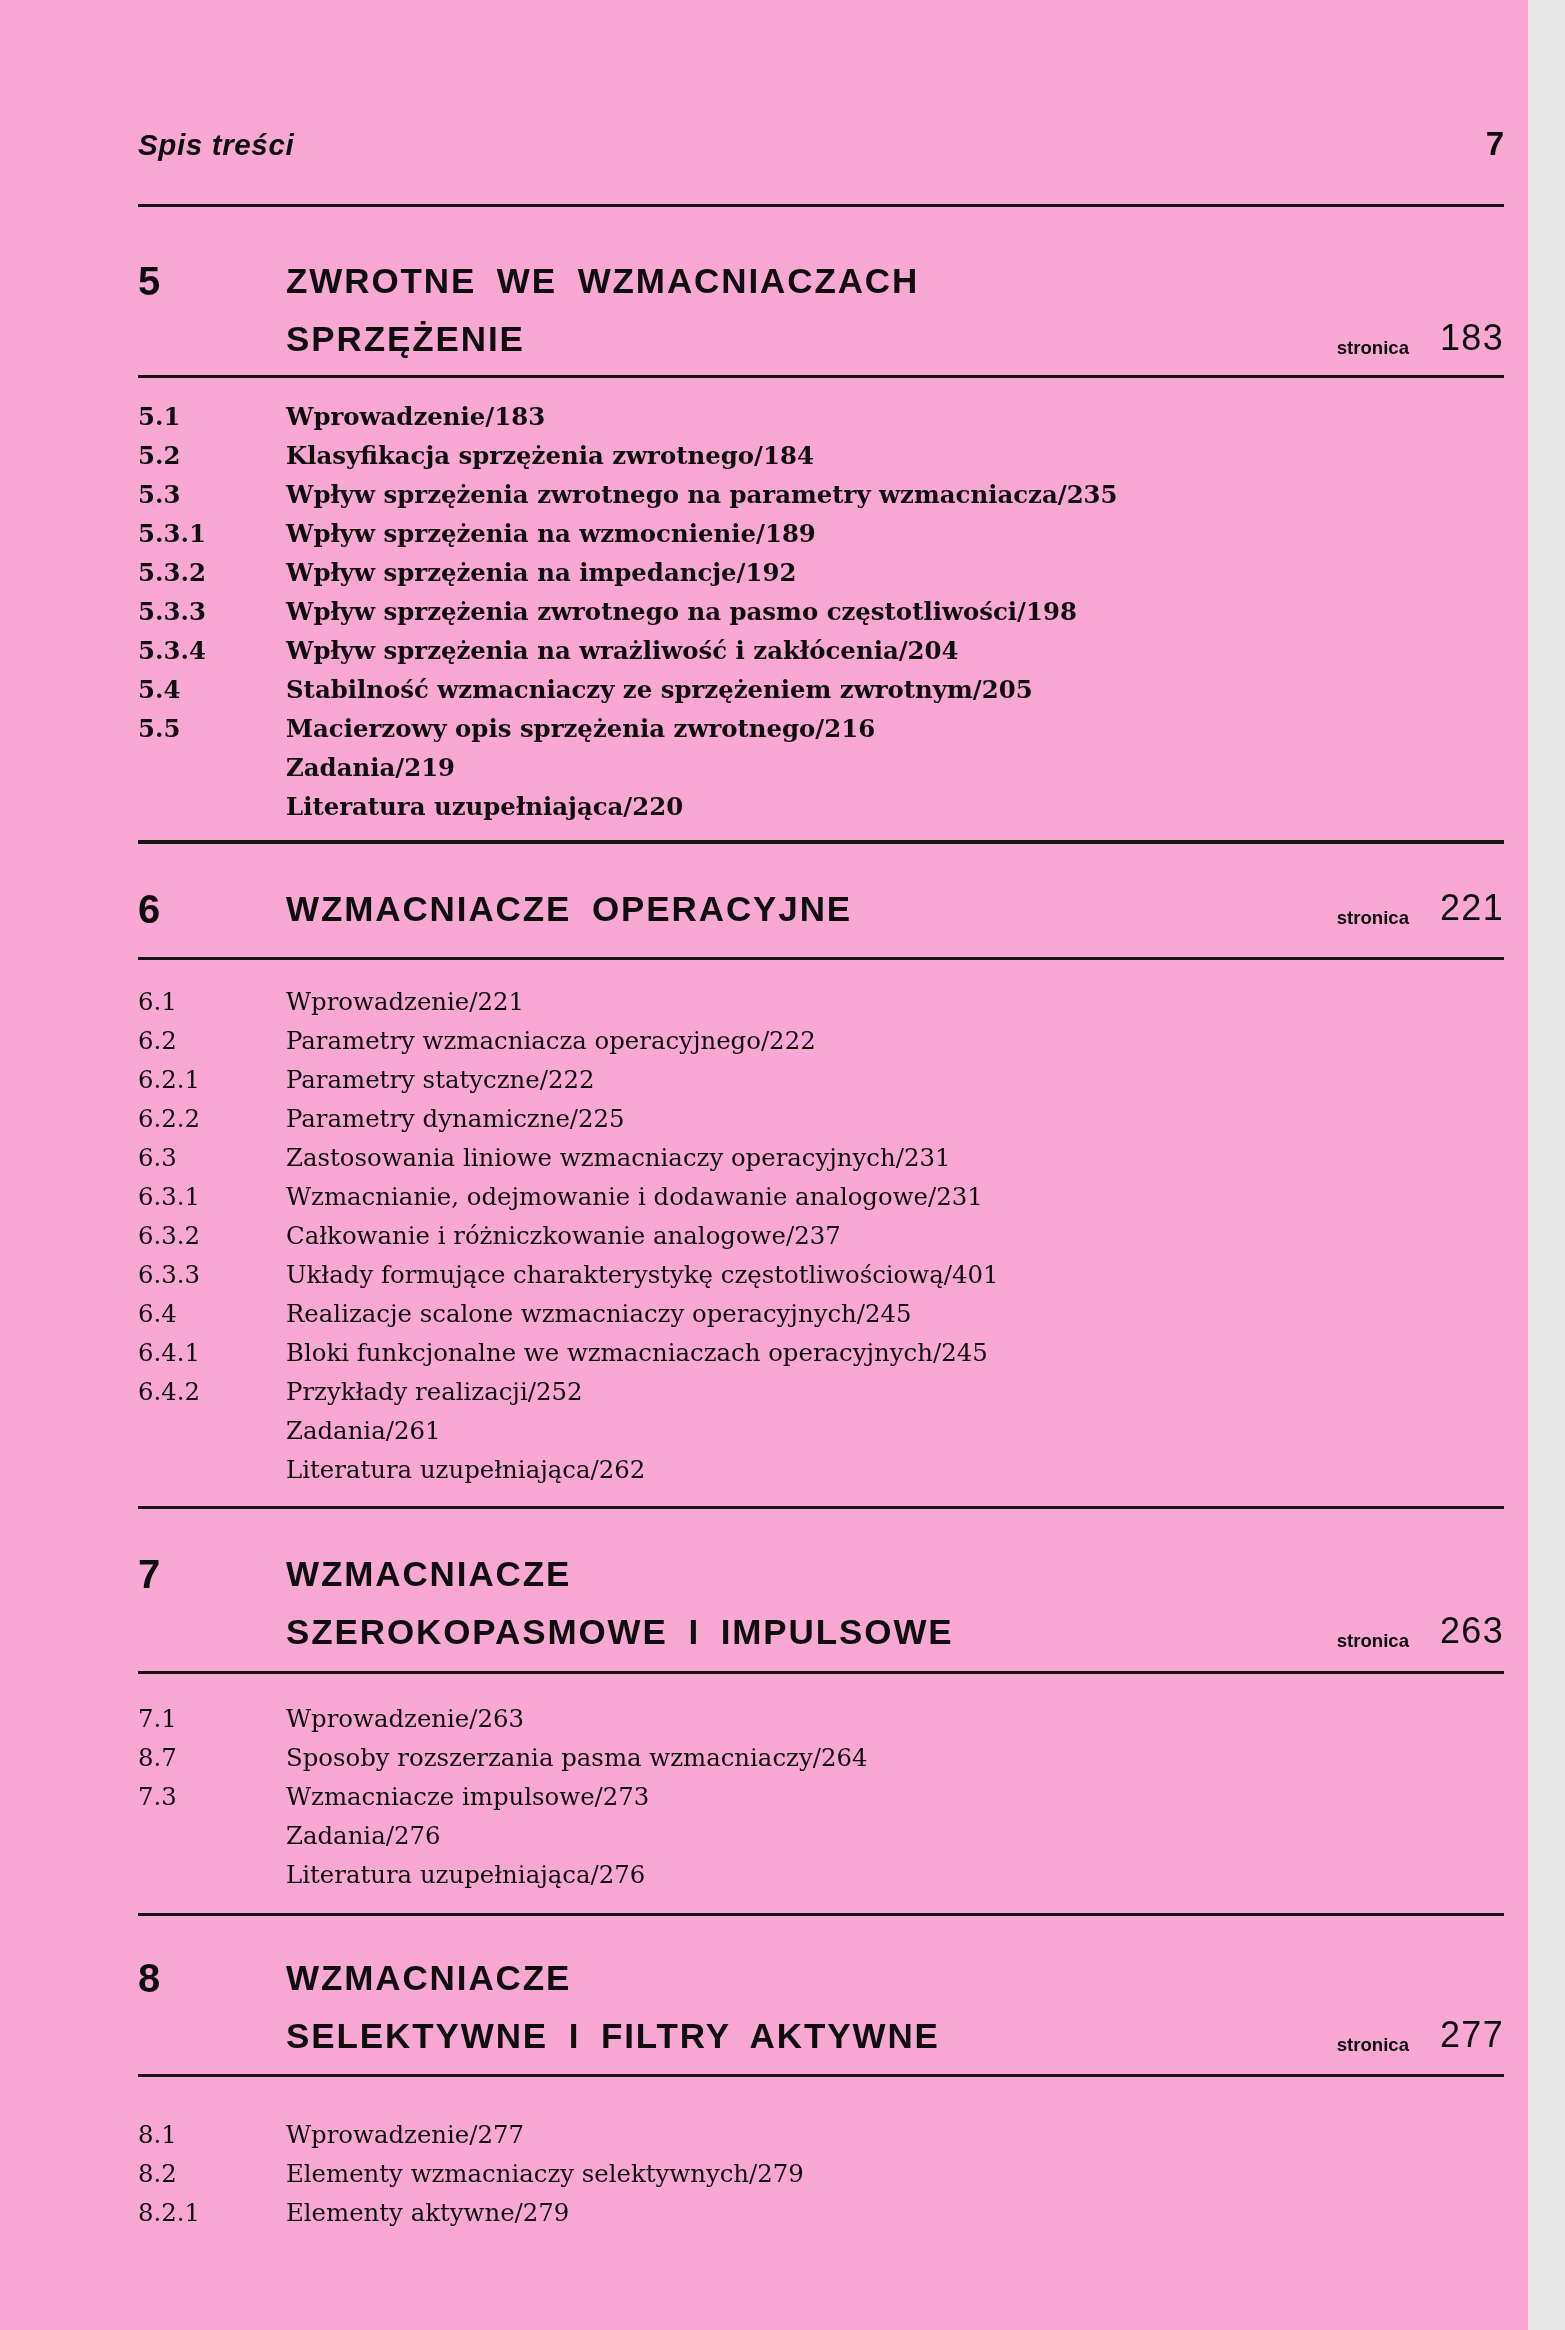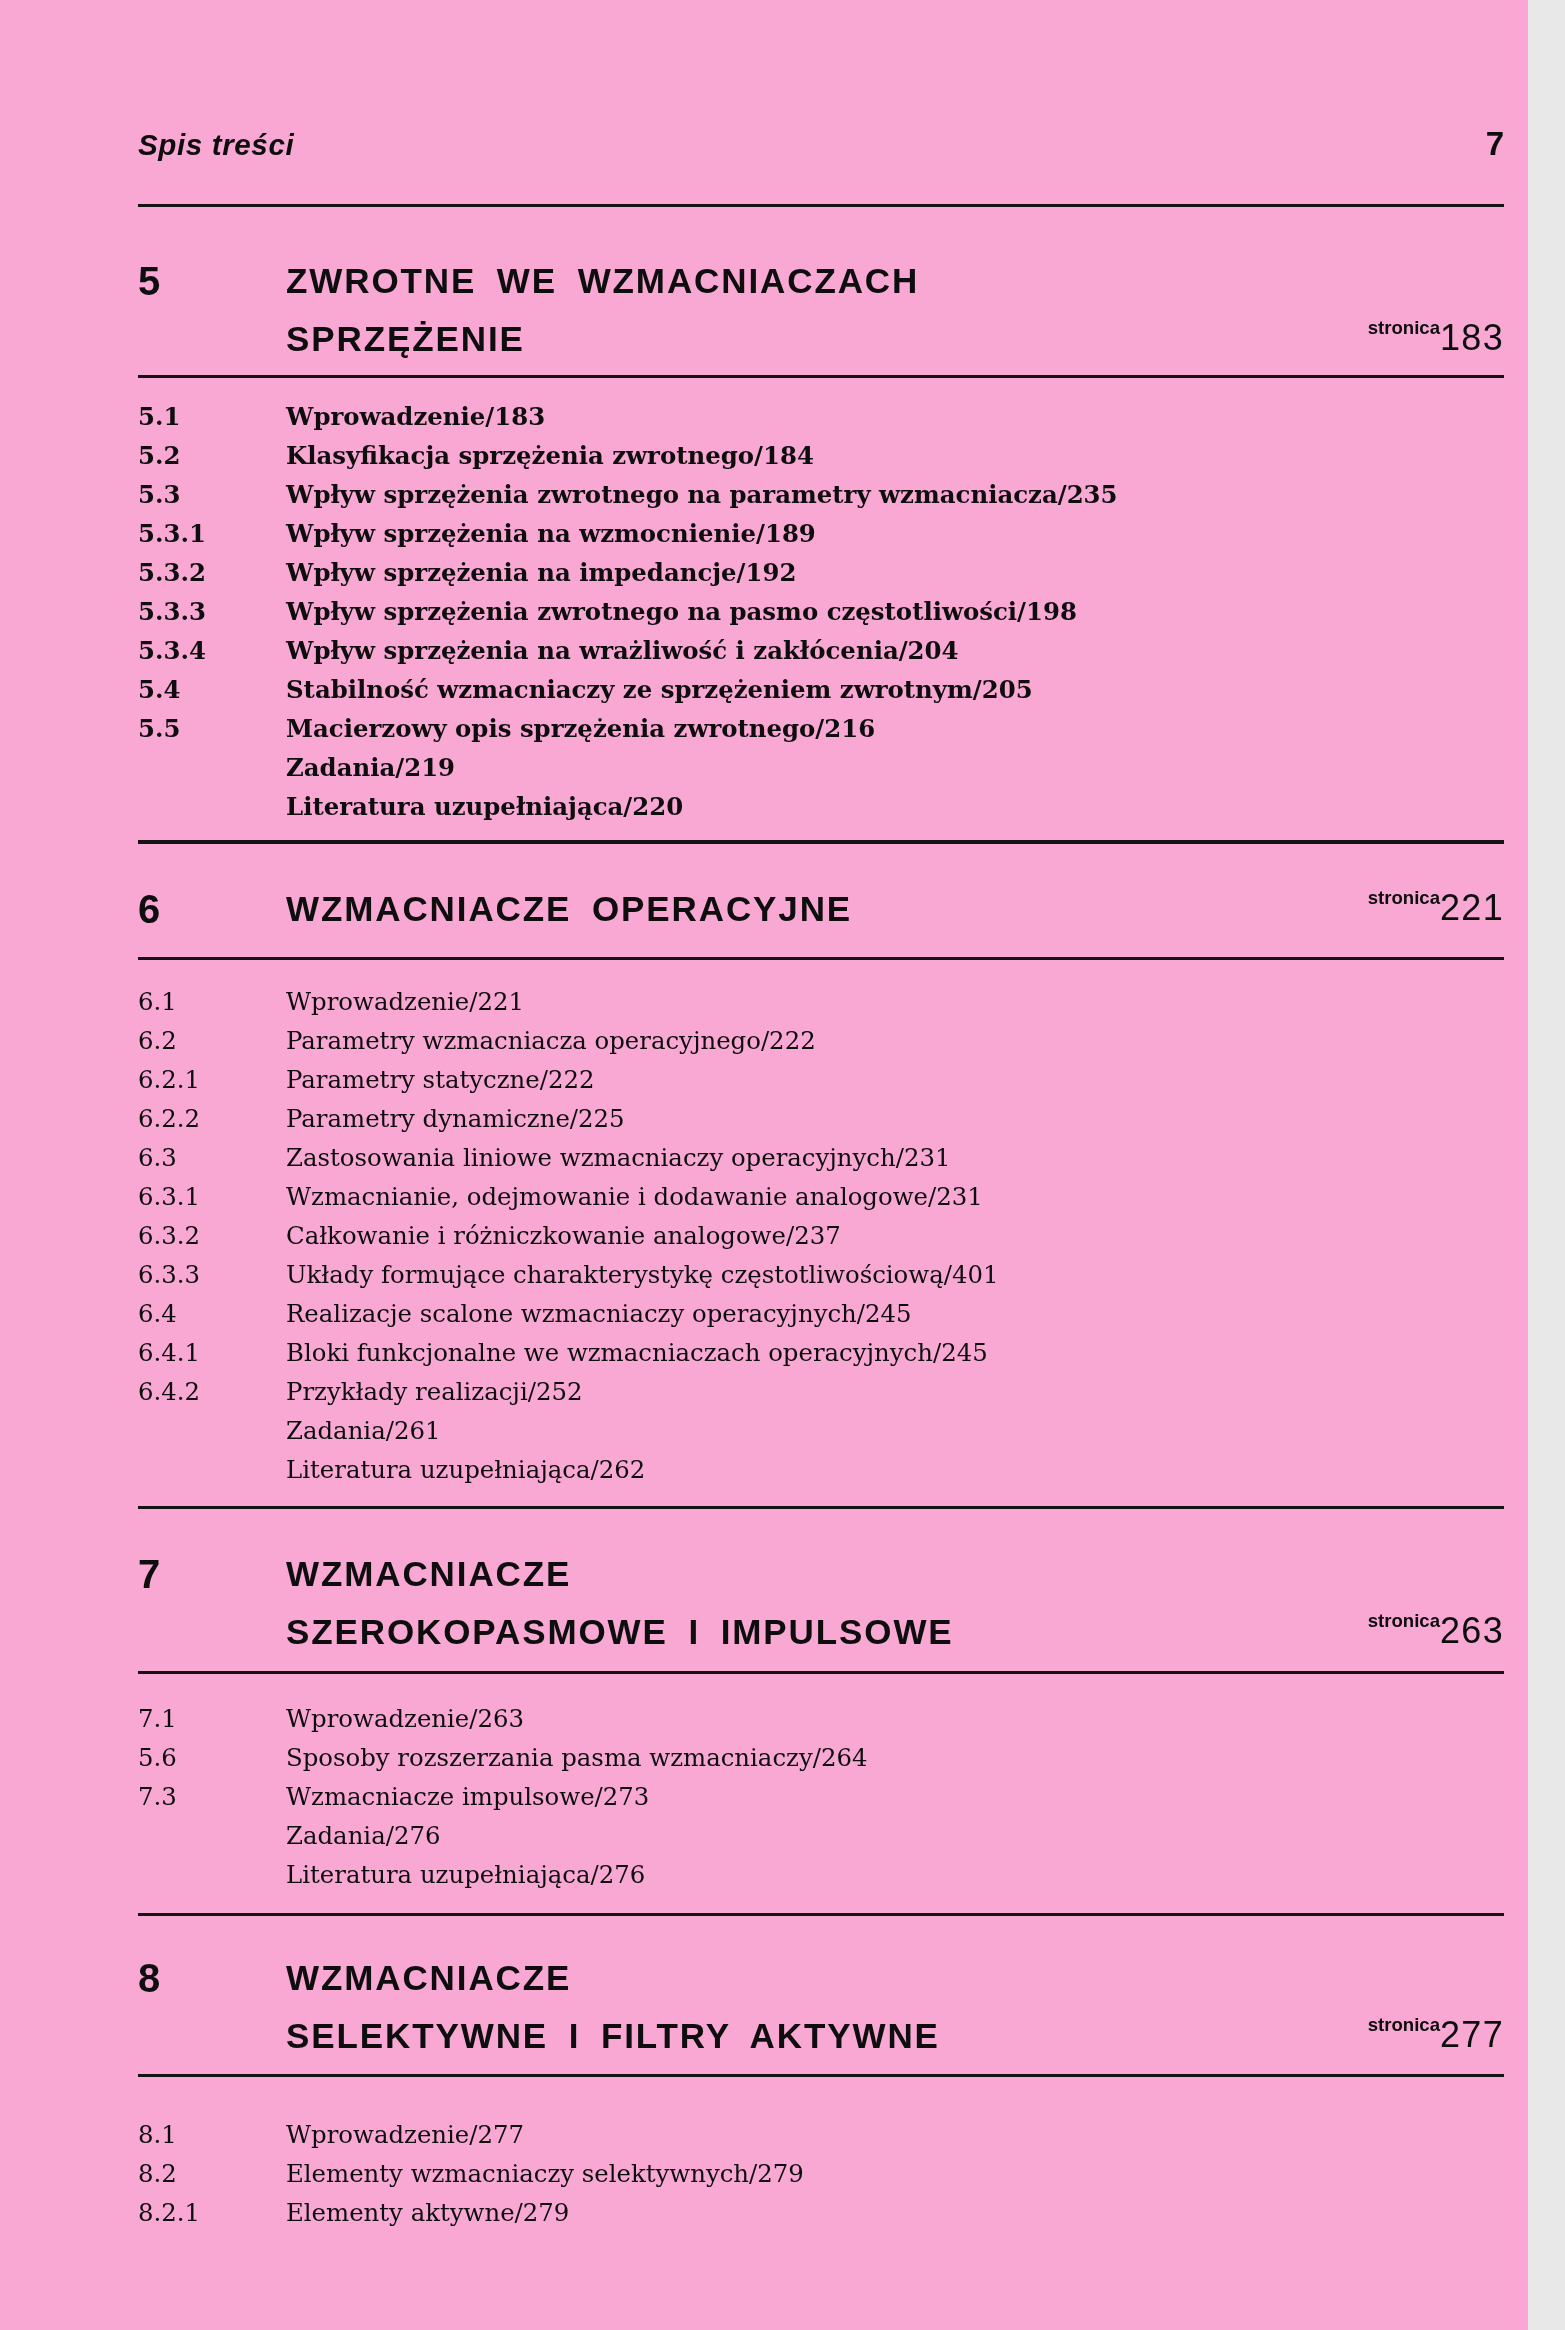--- a/index.html
+++ b/index.html
@@ -20,21 +20,21 @@
 
   
   .rule { height:3.2px; background:#141414; }
   .rule-top { height:2.6px; margin-top:40px; }
 
   
   .chapter-head { display:flex; }
   .chnum  { width:148px; font-size:40px; font-weight:700; line-height:58px; }
   .chtitle{ flex:1; font-size:35px; font-weight:700; line-height:58px;
             letter-spacing:1.9px; word-spacing:9px; }
-  .chpage { display:flex; align-items:flex-start; align-self:flex-end;
+  .chpage { display:flex; align-items:flex-end; gap:31px; align-self:flex-end;
             padding-bottom:9px; white-space:nowrap; }
   .chpage .lbl  { font-size:18.6px; font-weight:700; }
   .chpage .pnum { font-size:36px; font-weight:400; letter-spacing:1.3px; }
 
   
   .row { display:flex; align-items:center; height:39px;
          font-family:"DejaVu Serif","Liberation Serif",serif; font-size:24.4px; }
   .row .num { width:148px; }
 
   
@@ -211,21 +211,21 @@
         <span class="pnum">263</span>
       </div>
     </div>
     <div class="rule rule-b"></div>
     <div class="rows">
       <div class="row">
           <span class="num">7.1</span>
           <span class="ttl">Wprowadzenie/263</span>
         </div>
       <div class="row">
-          <span class="num">5.6</span>
+          <span class="num">8.7</span>
           <span class="ttl">Sposoby rozszerzania pasma wzmacniaczy/264</span>
         </div>
       <div class="row">
           <span class="num">7.3</span>
           <span class="ttl">Wzmacniacze impulsowe/273</span>
         </div>
       <div class="row">
           <span class="num"></span>
           <span class="ttl">Zadania/276</span>
         </div>

